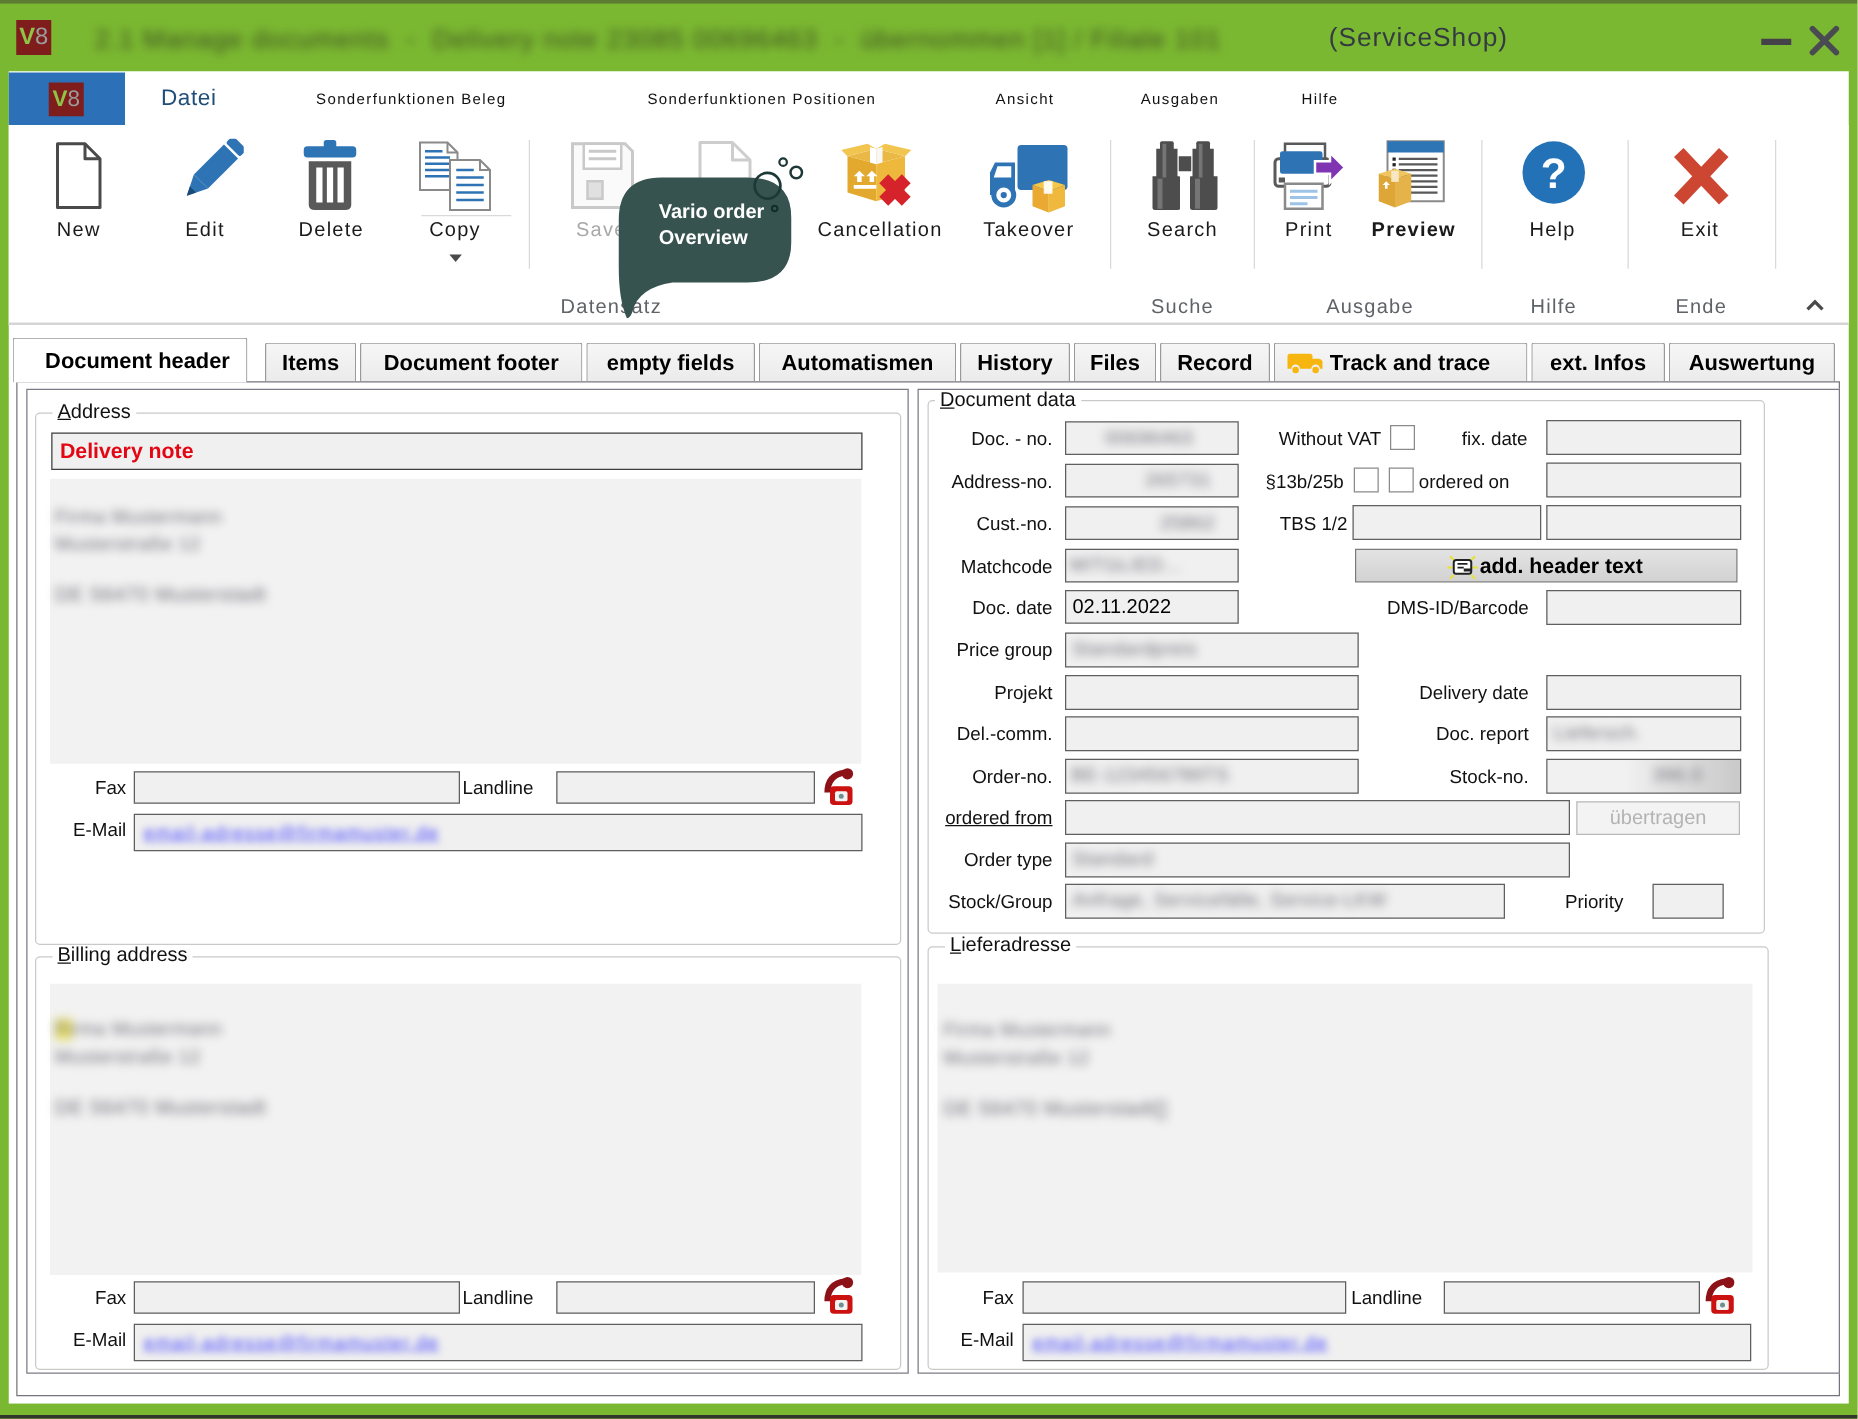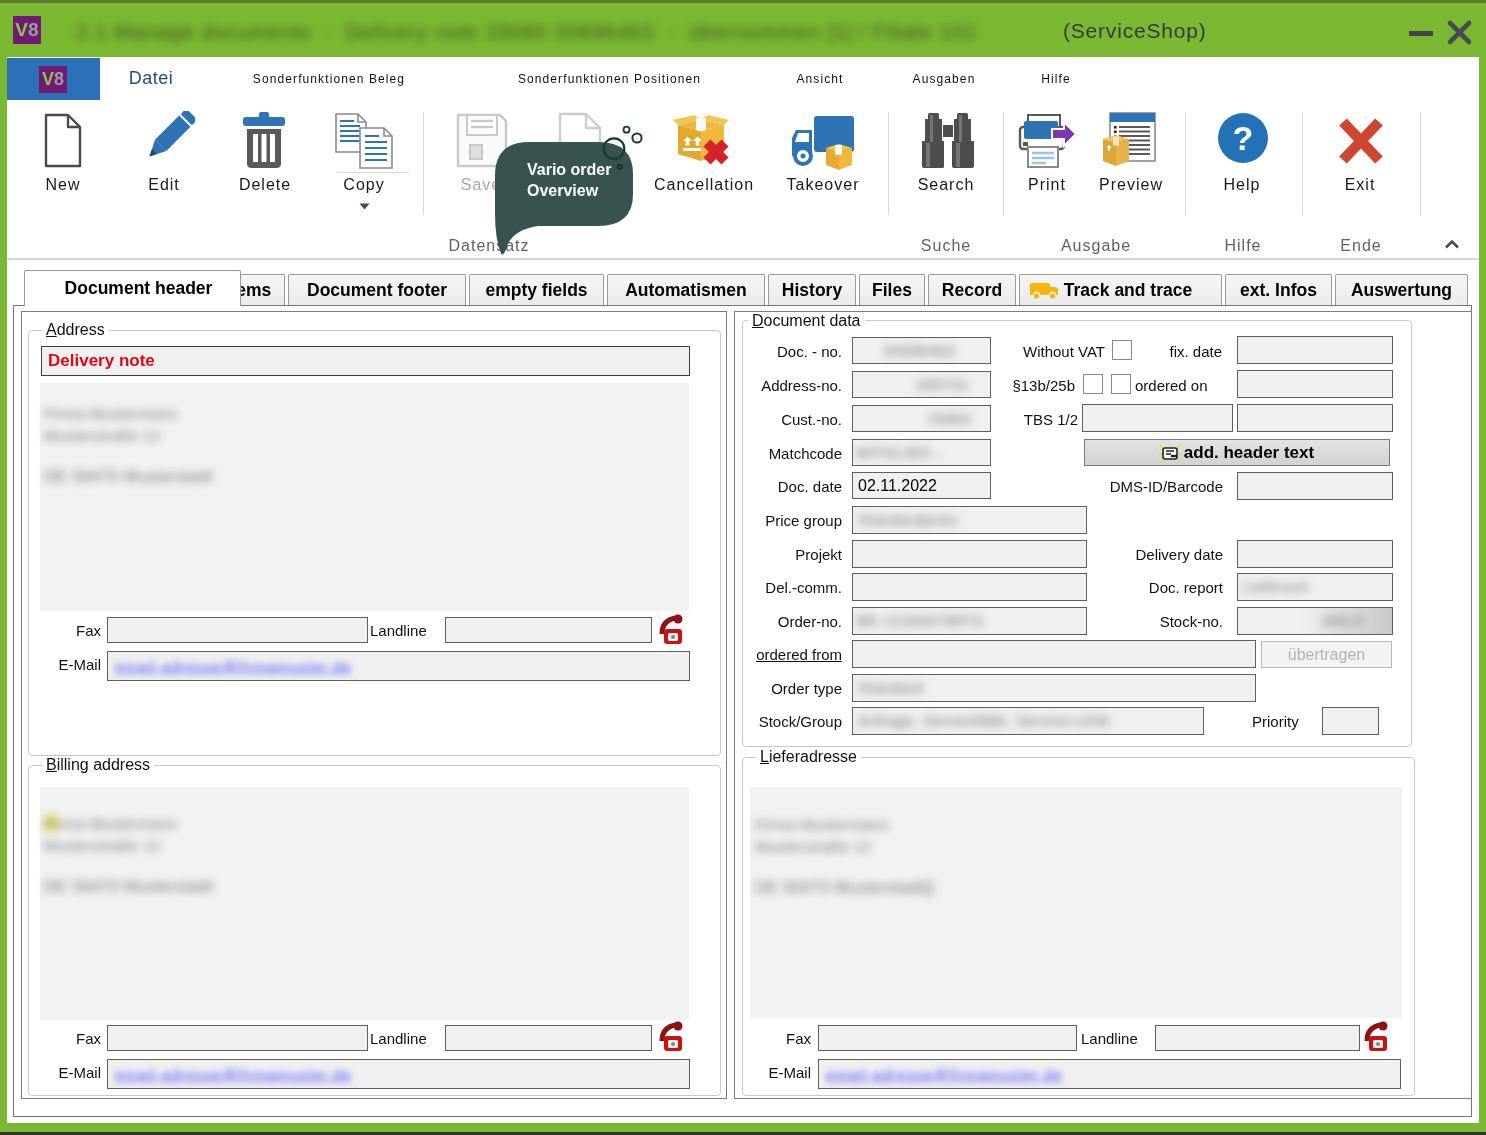--- a/index.html
+++ b/index.html
@@ -8,21 +8,21 @@
   .abs { position:absolute; }
   .blur4 { filter:blur(4px); }
   
   #topline { left:0; top:0; width:1486px; height:3px; background:#5d7b33; }
   #titlebar { left:0; top:3px; width:1486px; height:54px; background:#7bb831; }
   #inner { left:7px; top:57px; width:1472px; height:1066px; background:#ffffff; }
   #bottombar { left:0; top:1123px; width:1486px; height:12px; background:#7bb831; border-bottom:3px solid #31352c;}
   #leftbar { left:0; top:57px; width:7px; height:1066px; background:#7bb831; }
   #rightbar { left:1479px; top:57px; width:7px; height:1066px; background:#7bb831; }
   
-  .v8logo { background:#701a75; color:#9c9c9c; font-weight:bold; text-align:center; }
+  .v8logo { background:#7f1d1d; color:#9c9c9c; font-weight:normal; text-align:center; }
   .v8logo b { color:#8ec549; }
   
   #appbtn { left:7px; top:58px; width:93px; height:42px; background:#2c70b8; }
   #dateitab { left:102px; top:59px; width:98px; height:41px; background:#ffffff; border-radius:2px 2px 0 0; color:#1f4e79; font-size:18px; letter-spacing:0.5px; text-align:center; line-height:38px; }
   .menuitem { top:59px; height:41px; color:#111111; font-size:12px; letter-spacing:1.1px; line-height:40px; text-align:center; }
   
   #toolbar { left:7px; top:100px; width:1472px; height:160px; background:#ffffff; border-bottom:2px solid #d5d5d5; }
   .tlabel { position:absolute; font-size:16px; letter-spacing:1px; color:#1a1a1a; text-align:center; white-space:nowrap; transform:translateX(-50%); top:76px; }
   .tlabel.dis { color:#a8a8a8; }
   .tsep { position:absolute; top:12px; width:1px; height:103px; background:#d9d9d9; }
@@ -82,21 +82,21 @@
   <div class="tsep" style="left:1413px;"></div>
   <div class="tlabel" style="left:56px;">New</div>
   <div class="tlabel" style="left:157px;">Edit</div>
   <div class="tlabel" style="left:258px;">Delete</div>
   <div class="tlabel" style="left:357px;">Copy</div>
   <div class="tlabel dis" style="left:474px;">Save</div>
   <div class="tlabel" style="left:697px;">Cancellation</div>
   <div class="tlabel" style="left:816px;">Takeover</div>
   <div class="tlabel" style="left:939px;">Search</div>
   <div class="tlabel" style="left:1040px;">Print</div>
-  <div class="tlabel" style="left:1124px;">Preview</div>
+  <div class="tlabel" style="left:1124px;font-weight:bold;">Preview</div>
   <div class="tlabel" style="left:1235px;">Help</div>
   <div class="tlabel" style="left:1353px;">Exit</div>
   <div class="tgroup" style="left:439px;margin-left:43px;">Datensatz</div>
   <div class="tgroup" style="left:939px;">Suche</div>
   <div class="tgroup" style="left:1089px;">Ausgabe</div>
   <div class="tgroup" style="left:1236px;">Hilfe</div>
   <div class="tgroup" style="left:1354px;">Ende</div>
   <div style="position:absolute; left:330px; top:72px; width:72px; height:1px; background:#d9d9d9;"></div>
   <svg style="position:absolute; left:352px; top:103px;" width="11" height="7" viewBox="0 0 11 7">
       <path d="M0.5 0.5 L10.5 0.5 L5.5 6.5 Z" fill="#4a4a4a"></path>
@@ -263,21 +263,21 @@
   <path d="M49 24 L118 24 Q153 24 153 56 L153 76 Q153 108 118 108 L58 108 Q31 112 26 131 Q24.5 136.5 21.5 136.5 Q15 122 15 96 L15 58 Q15 24 49 24 Z" fill="#37534f"></path>
   <circle cx="134" cy="30.6" r="10.3" fill="none" stroke="#1e3837" stroke-width="2.2"></circle>
   <circle cx="146.5" cy="11.7" r="3" fill="none" stroke="#1e3837" stroke-width="1.8"></circle>
   <circle cx="157" cy="20" r="4.6" fill="none" stroke="#1e3837" stroke-width="2"></circle>
   <circle cx="139.7" cy="48.8" r="2.2" fill="none" stroke="#142c2b" stroke-width="1.6"></circle>
 </svg>
 <div class="abs" id="tooltip">
     <div class="tt">Vario order<br>Overview</div>
   </div>
 
-<div class="tab active" style="left:24px; width:217px;padding-left:12px;">Document header</div>
+<div class="tab active" style="left:10px; width:188px;padding-left:12px;">Document header</div>
 <div class="tab" style="left:212px; width:73px;">Items</div>
 <div class="tab" style="left:288px; width:178px;">Document footer</div>
 <div class="tab" style="left:469px; width:135px;">empty fields</div>
 <div class="tab" style="left:607px; width:158px;">Automatismen</div>
 <div class="tab" style="left:768px; width:88px;">History</div>
 <div class="tab" style="left:859px; width:66px;">Files</div>
 <div class="tab" style="left:928px; width:88px;">Record</div>
 <div class="tab" style="left:1019px; width:203px;"><svg style="position:absolute; left:9px; top:7px;" width="30" height="18" viewBox="0 0 30 18">
       <path d="M1 3 Q1 1 3 1 L19 1 Q21 1 21 3 L21 5 L26 5 Q28 5 29 7 L29 13 L27 13 A3.4 3.4 0 0 0 20 13 L11 13 A3.4 3.4 0 0 0 4 13 L1 13 Z" fill="#f6b60f"></path>
       <circle cx="7.5" cy="14" r="2.6" fill="#f6b60f"></circle>

